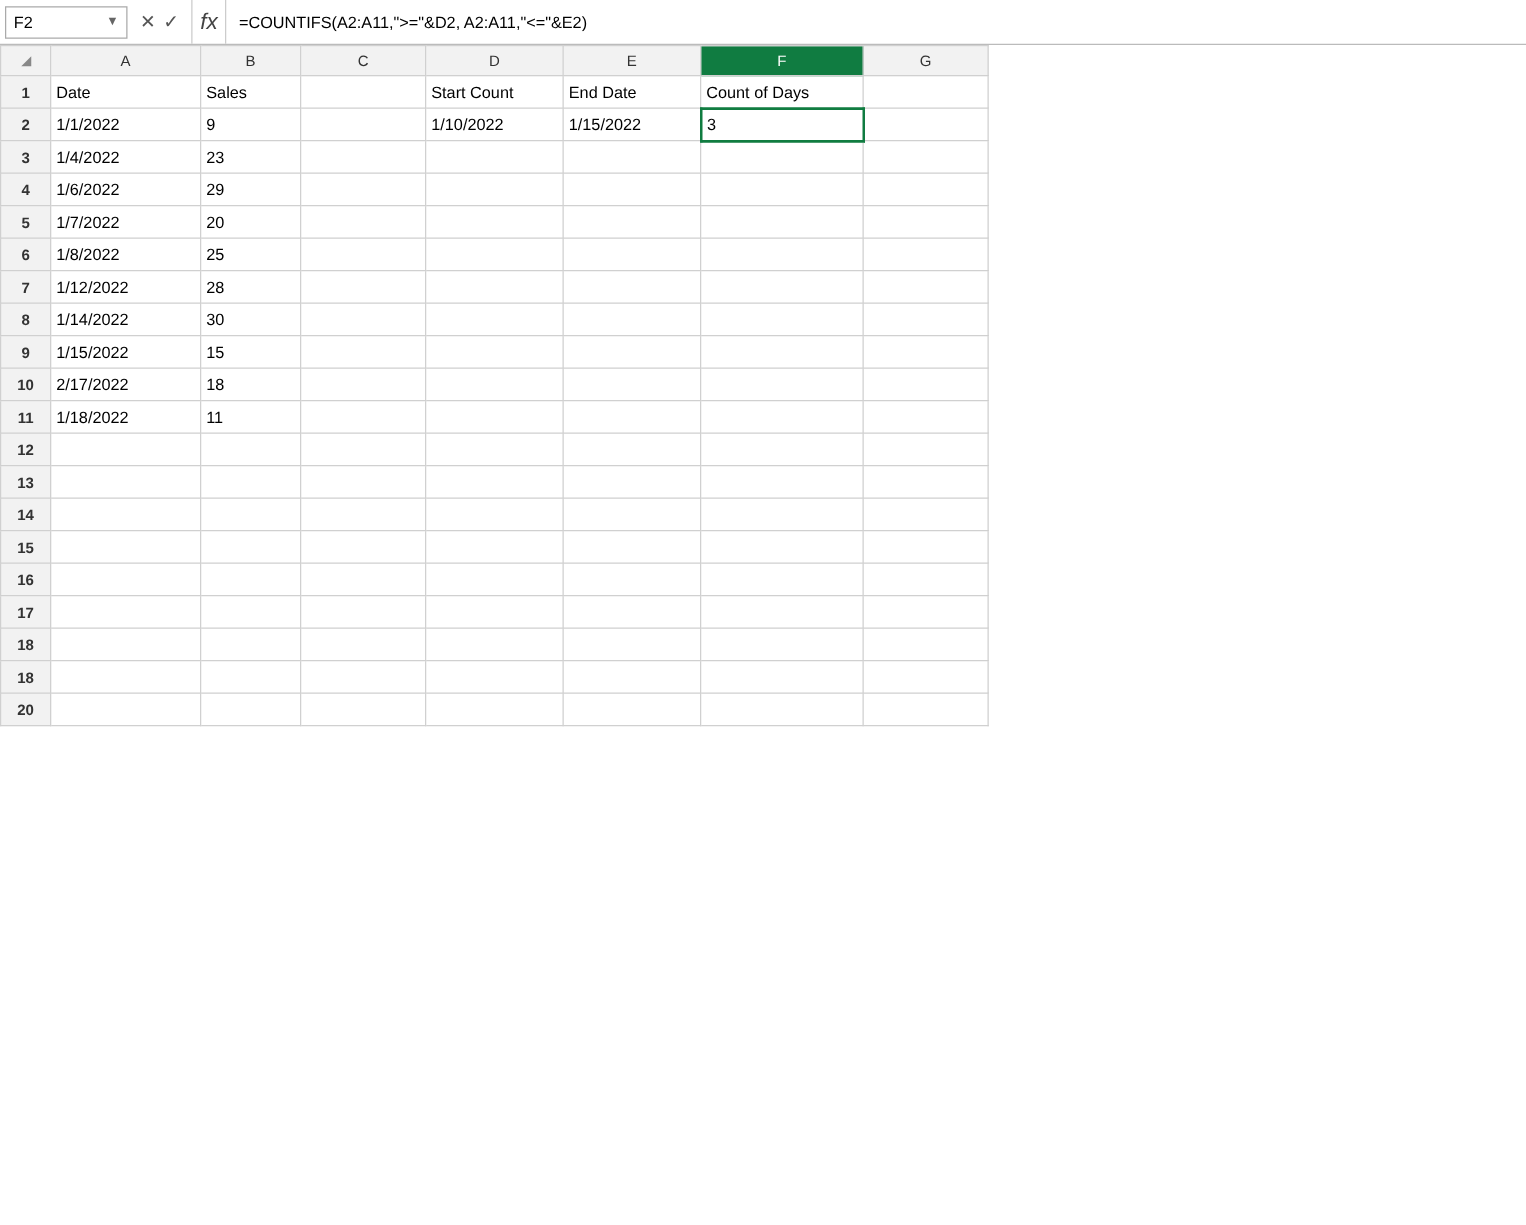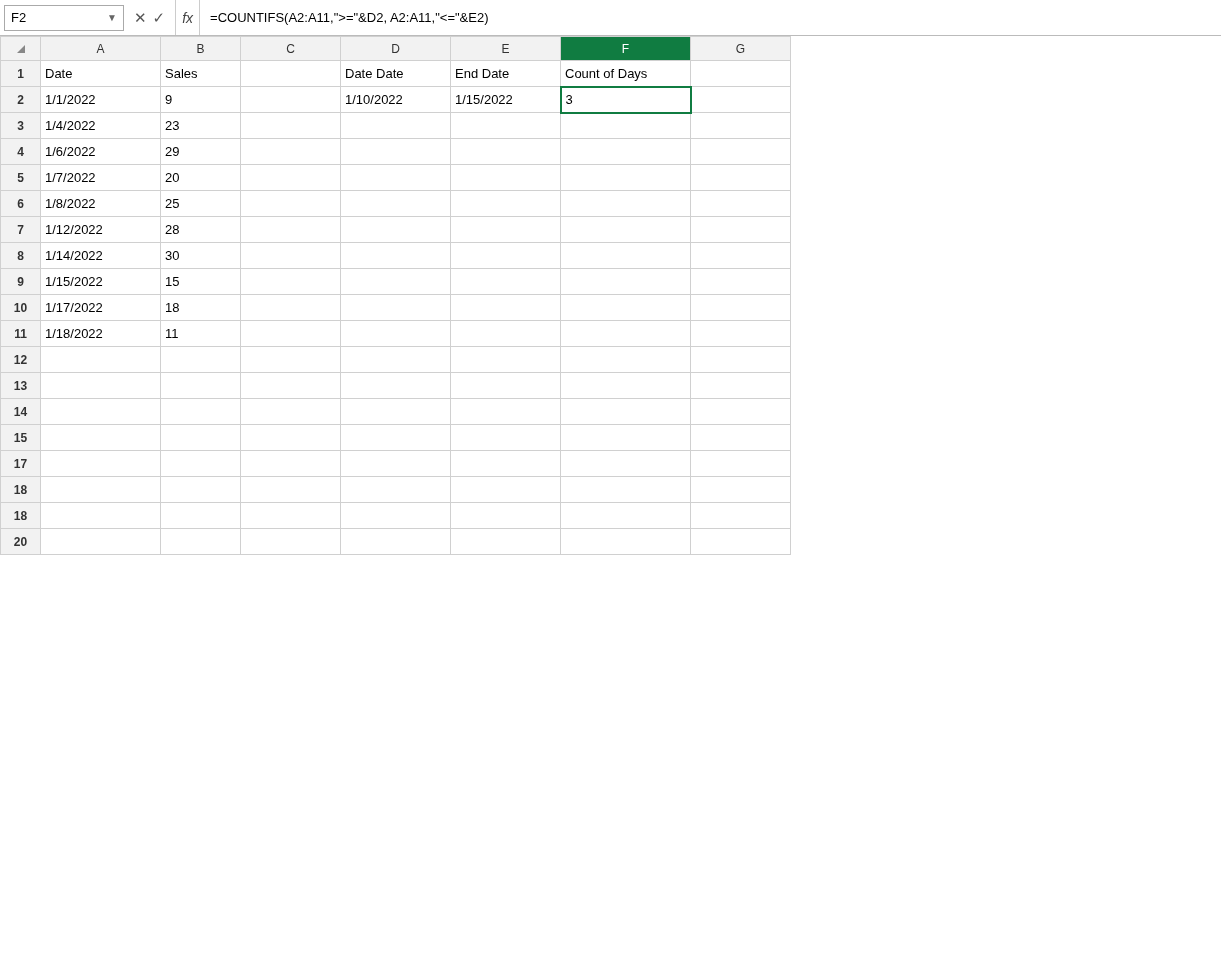--- a/index.html
+++ b/index.html
@@ -14,21 +14,21 @@
     .formula-bar {
       display: flex;
       align-items: center;
       border-bottom: 1px solid #bbb;
       background: #fff;
       height: 36px;
       padding: 0 4px;
       gap: 4px;
     }
     .name-box {
-      width: 120px;
+      width: 98px;
       border: 1px solid #aaa;
       padding: 2px 6px;
       font-size: 13px;
       display: flex;
       align-items: center;
       justify-content: space-between;
       height: 26px;
       background: #fff;
       gap: 28px;
     }
@@ -48,21 +48,21 @@
       font-size: 15px;
     }
     .formula-icon {
       cursor: pointer;
       color: #555;
       font-size: 15px;
       line-height: 1;
     }
     .fx-label {
       font-style: italic;
-      font-size: 14px;
+      font-size: 18px;
       color: #444;
       padding: 16px 6px;
       border-right: 1px solid #ccc;
       border-left: 1px solid #ccc;
       height: 100%;
       display: flex;
       align-items: center;
     }
     .formula-input {
       flex: 1;
@@ -205,21 +205,21 @@
         <th class="col-header selected">F</th>
         <th class="col-header">G</th>
       </tr>
     </thead>
     <tbody id="grid-body">
     <tr>
           <th class="row-num">1</th>
           <td class="cell text-left bold">Date</td>
           <td class="cell text-left bold">Sales</td>
           <td class="cell text-left"></td>
-          <td class="cell text-left bold">Date Date</td>
+          <td class="cell text-left bold">Start Count</td>
           <td class="cell text-left bold">End Date</td>
           <td class="cell text-left bold">Count of Days</td>
           <td class="cell text-left"></td>
         </tr>
         <tr>
           <th class="row-num">2</th>
           <td class="cell text-right">1/1/2022</td>
           <td class="cell text-right">9</td>
           <td class="cell text-left"></td>
           <td class="cell text-right">1/10/2022</td>
@@ -292,21 +292,21 @@
           <td class="cell text-right">1/15/2022</td>
           <td class="cell text-right">15</td>
           <td class="cell text-left"></td>
           <td class="cell text-left"></td>
           <td class="cell text-left"></td>
           <td class="cell text-left"></td>
           <td class="cell text-left"></td>
         </tr>
         <tr>
           <th class="row-num">10</th>
-          <td class="cell text-right">1/17/2022</td>
+          <td class="cell text-right">2/17/2022</td>
           <td class="cell text-right">18</td>
           <td class="cell text-left"></td>
           <td class="cell text-left"></td>
           <td class="cell text-left"></td>
           <td class="cell text-left"></td>
           <td class="cell text-left"></td>
         </tr>
         <tr>
           <th class="row-num">11</th>
           <td class="cell text-right">1/18/2022</td>
@@ -351,20 +351,30 @@
           <th class="row-num">15</th>
           <td class="cell text-left"></td>
           <td class="cell text-left"></td>
           <td class="cell text-left"></td>
           <td class="cell text-left"></td>
           <td class="cell text-left"></td>
           <td class="cell text-left"></td>
           <td class="cell text-left"></td>
         </tr>
         <tr>
+          <th class="row-num">16</th>
+          <td class="cell text-left"></td>
+          <td class="cell text-left"></td>
+          <td class="cell text-left"></td>
+          <td class="cell text-left"></td>
+          <td class="cell text-left"></td>
+          <td class="cell text-left"></td>
+          <td class="cell text-left"></td>
+        </tr>
+        <tr>
           <th class="row-num">17</th>
           <td class="cell text-left"></td>
           <td class="cell text-left"></td>
           <td class="cell text-left"></td>
           <td class="cell text-left"></td>
           <td class="cell text-left"></td>
           <td class="cell text-left"></td>
           <td class="cell text-left"></td>
         </tr>
         <tr>

